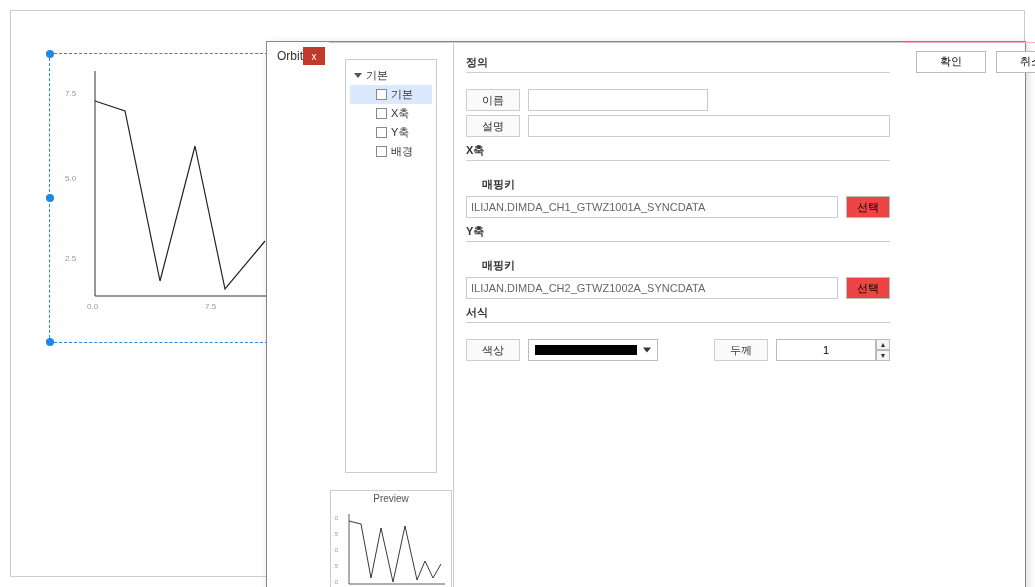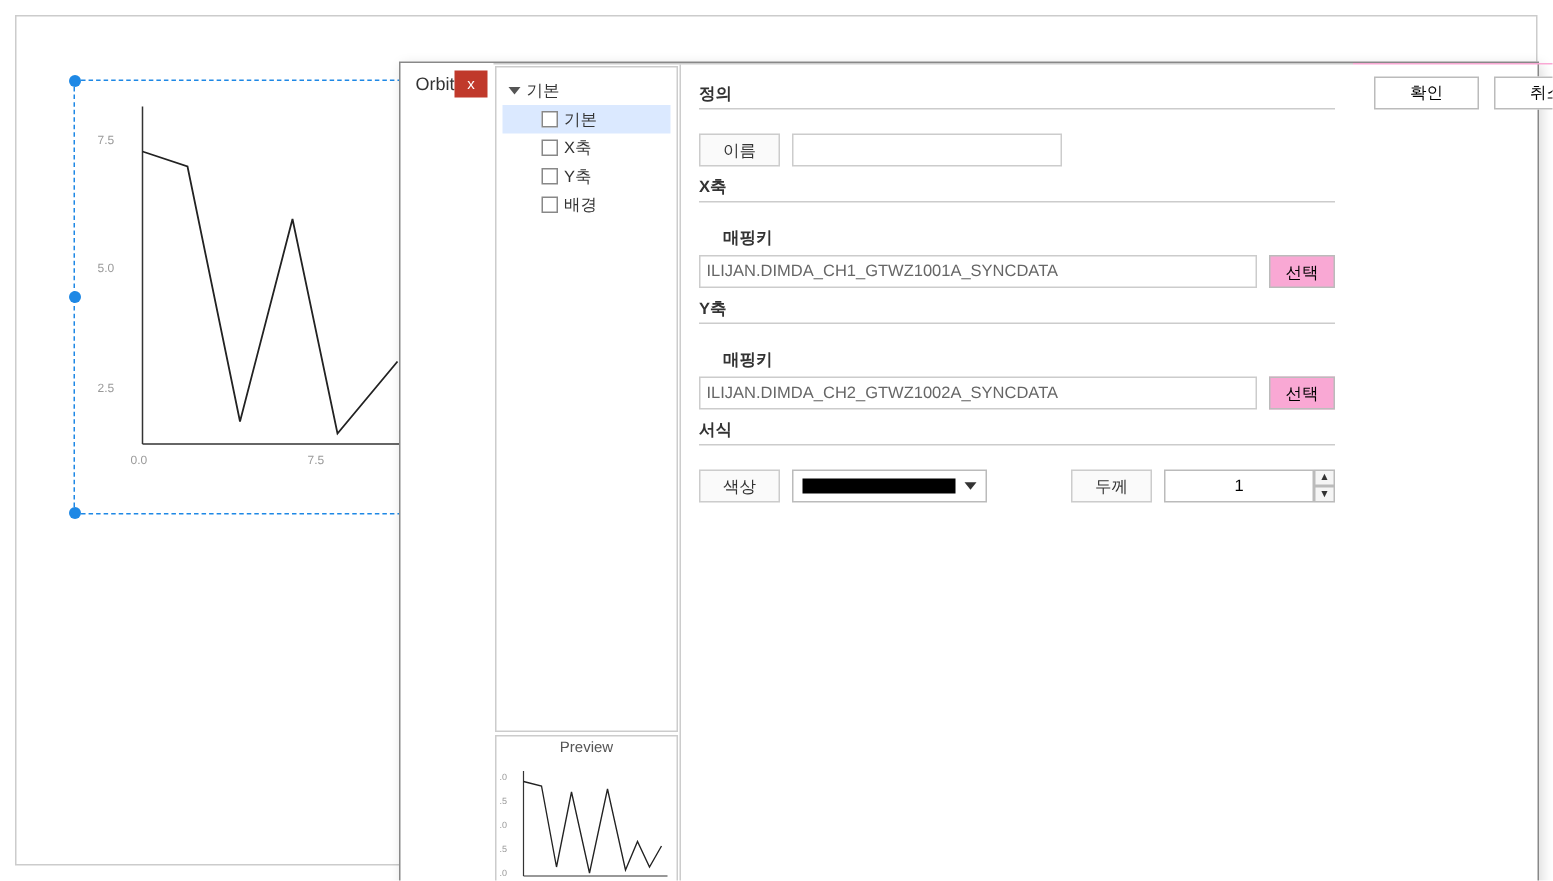--- a/index.html
+++ b/index.html
@@ -8,40 +8,40 @@
 .selection { position: absolute; left: 38px; top: 42px; width: 450px; height: 290px; border: 1px dashed #1e88e5; }
 .handle { position: absolute; width: 8px; height: 8px; background: #1e88e5; border-radius: 50%; transform: translate(-50%, -50%); }
 .h-tl { left: 0; top: 0; } .h-tr { left: 100%; top: 0; } .h-bl { left: 0; top: 100%; } .h-br { left: 100%; top: 100%; } .h-ml { left: 0; top: 50%; } .h-mr { left: 100%; top: 50%; }
 .mini-chart { position: absolute; left: 54px; top: 50px; width: 220px; height: 260px; }
 .mini-chart svg { width: 100%; height: 100%; }
 .dialog { position: absolute; left: 255px; top: 30px; width: 760px; height: 558px; background: #fff; border: 1px solid #888; box-shadow: 2px 2px 8px rgba(0,0,0,0.15); display: flex; }
 .titlebar { display: flex; align-items: center; justify-content: space-between; height: 28px; padding: 0 4px 0 10px; font-size: 12px; color: #333; }
 .close-btn { width: 22px; height: 18px; background: #c0392b; color: #fff; display: flex; align-items: center; justify-content: center; font-size: 10px; cursor: pointer; }
 .dialog-body { flex: 1; display: flex; border-top: 1px solid #ccc; min-height: 0; }
 .left-pane { width: 125px; display: flex; flex-direction: column; border-right: 1px solid #ccc; }
-.tree { flex: 1; padding: 6px 4px; border: 1px solid #ccc; margin: 1px; overflow: auto; }
+.tree { flex: 1; padding: 6px 4px; border: 1px solid #ccc; margin: 16px; overflow: auto; }
 .tree-root { display: flex; align-items: center; gap: 4px; padding: 2px 2px 2px 4px; }
 .tree-item { display: flex; align-items: center; gap: 4px; padding: 2px 2px 2px 26px; }
 .tree-item.selected { background: #dbe9ff; }
 .checkbox { width: 11px; height: 11px; border: 1px solid #888; background: #fff; }
 .disclosure { width: 0; height: 0; border-left: 4px solid transparent; border-right: 4px solid transparent; border-top: 5px solid #555; }
 .preview-box { margin: 1px; border: 1px solid #ccc; }
 .preview-title { text-align: center; font-size: 10px; padding: 2px 0; color: #555; }
 .preview-chart { height: 90px; }
 .preview-chart svg { width: 100%; height: 100%; }
 .right-pane { flex: 1; padding: 6px 12px; overflow: auto; }
 .section-title { font-size: 11px; font-weight: bold; color: #333; margin: 6px 0 16px; border-bottom: 1px solid #ccc; padding-bottom: 2px; }
 .section-subtitle { font-size: 11px; font-weight: bold; color: #333; margin: 6px 16px 4px; }
 .form-row { display: flex; align-items: flex-end; gap: 8px; margin: 4px 0; }
 .lbl-box { width: 54px; height: 22px; border: 1px solid #ccc; display: flex; align-items: center; justify-content: center; background: #fafafa; font-size: 11px; }
 .text-input { height: 22px; border: 1px solid #ccc; padding: 0 4px; font-size: 11px; color: #666; background: #fff; }
 .name-input { width: 180px; }
 .desc-input { flex: 1; }
 .mapkey-input { flex: 1; }
-.select-btn { width: 44px; height: 22px; border: 1px solid #bbb; background: #f9a8d4; font-size: 11px; cursor: pointer; }
+.select-btn { width: 44px; height: 22px; border: 1px solid #bbb; background: #ef4444; font-size: 11px; cursor: pointer; }
 .combo { height: 22px; border: 1px solid #bbb; display: flex; align-items: center; padding: 0 20px 0 6px; position: relative; background: #fff; min-width: 130px; }
 .combo::after { content: ""; position: absolute; right: 6px; top: 50%; transform: translateY(-50%); width: 0; height: 0; border-left: 4px solid transparent; border-right: 4px solid transparent; border-top: 5px solid #333; }
 .swatch-black { width: 100%; height: 10px; background: #000; }
 .spinner { display: flex; align-items: center; }
 .spinner input { width: 100px; height: 22px; border: 1px solid #bbb; text-align: center; font-size: 11px; }
 .spin-btns { display: flex; flex-direction: column; }
 .spin-btns div { width: 14px; height: 11px; border: 1px solid #bbb; font-size: 7px; line-height: 9px; text-align: center; background: #f5f5f5; cursor: pointer; }
 .footer { height: 38px; border-top: 1px solid #f9a8d4; display: flex; align-items: center; justify-content: flex-end; gap: 10px; padding: 0 14px; }
 .footer button { width: 70px; height: 22px; border: 1px solid #bbb; background: #fff; font-size: 11px; cursor: pointer; }
 </style>
@@ -121,20 +121,24 @@
             </svg>
           </div>
         </div>
       </div>
       <div class="right-pane">
         <div class="section-title">정의</div>
         <div class="form-row">
           <div class="lbl-box">이름</div>
           <input class="text-input name-input" value="" style="">
         </div>
+        <div class="form-row">
+          <div class="lbl-box">설명</div>
+          <input class="text-input desc-input" value="" style="">
+        </div>
 
         <div class="section-title">X축</div>
         <div class="section-subtitle">매핑키</div>
         <div class="form-row">
           <input class="text-input mapkey-input" value="ILIJAN.DIMDA_CH1_GTWZ1001A_SYNCDATA" style="">
           <button class="select-btn">선택</button>
         </div>
 
         <div class="section-title">Y축</div>
         <div class="section-subtitle">매핑키</div>

